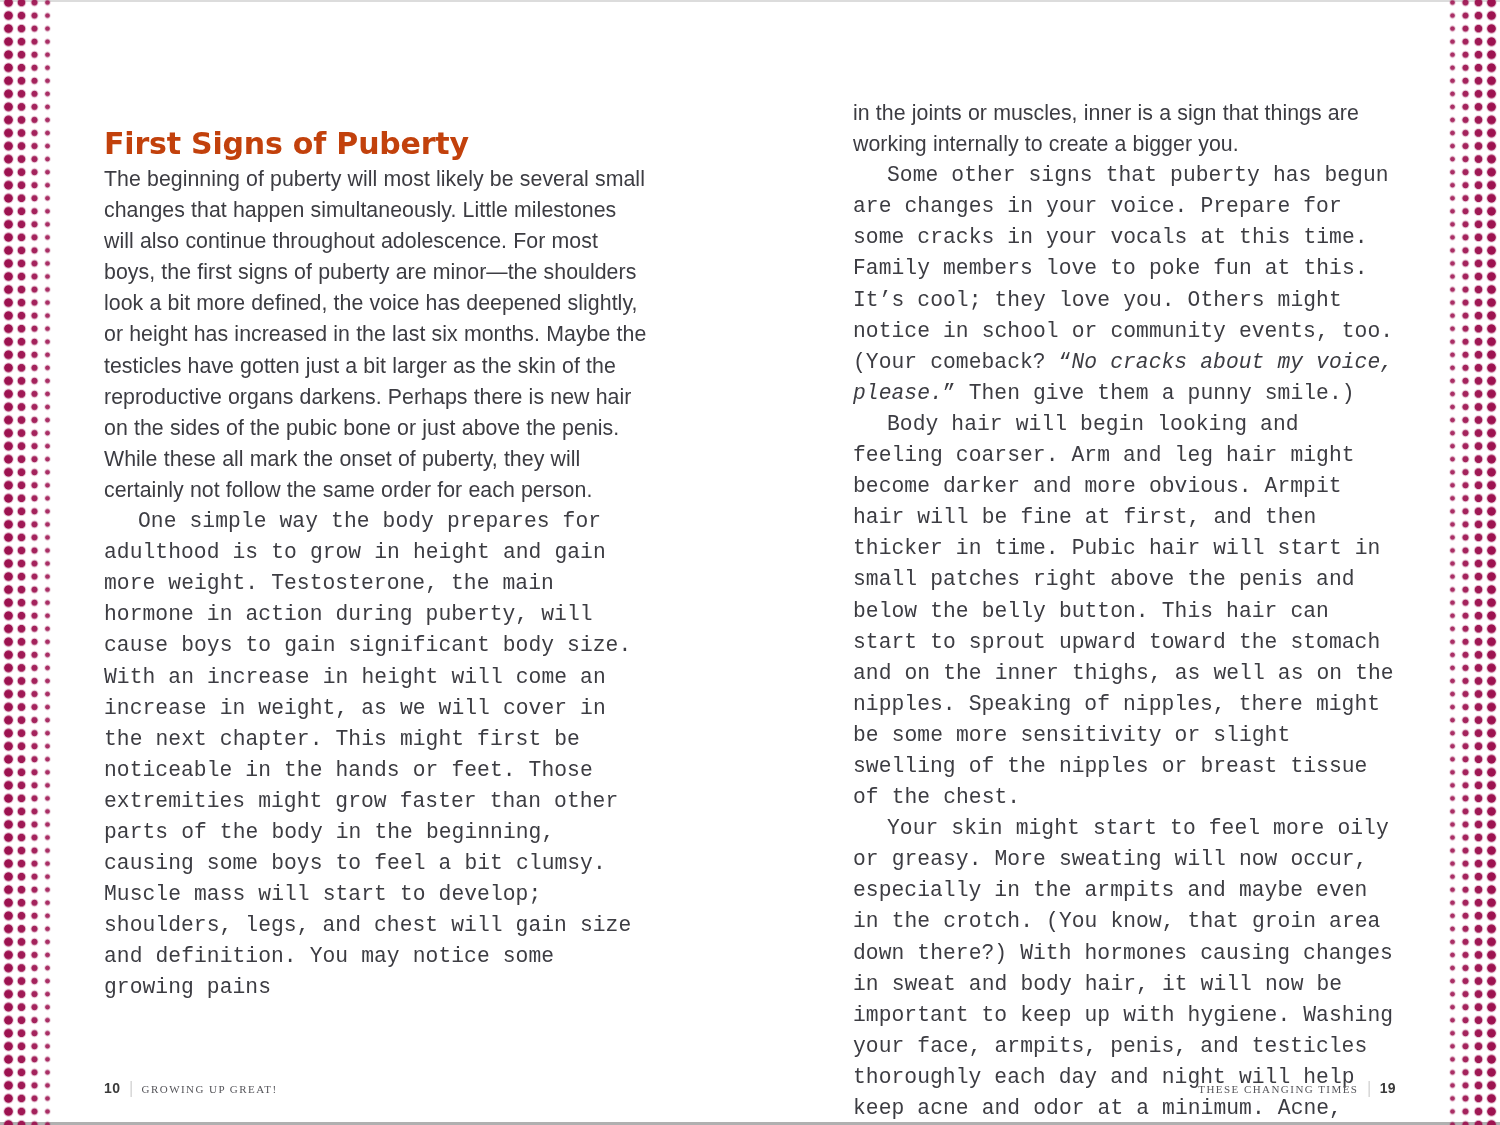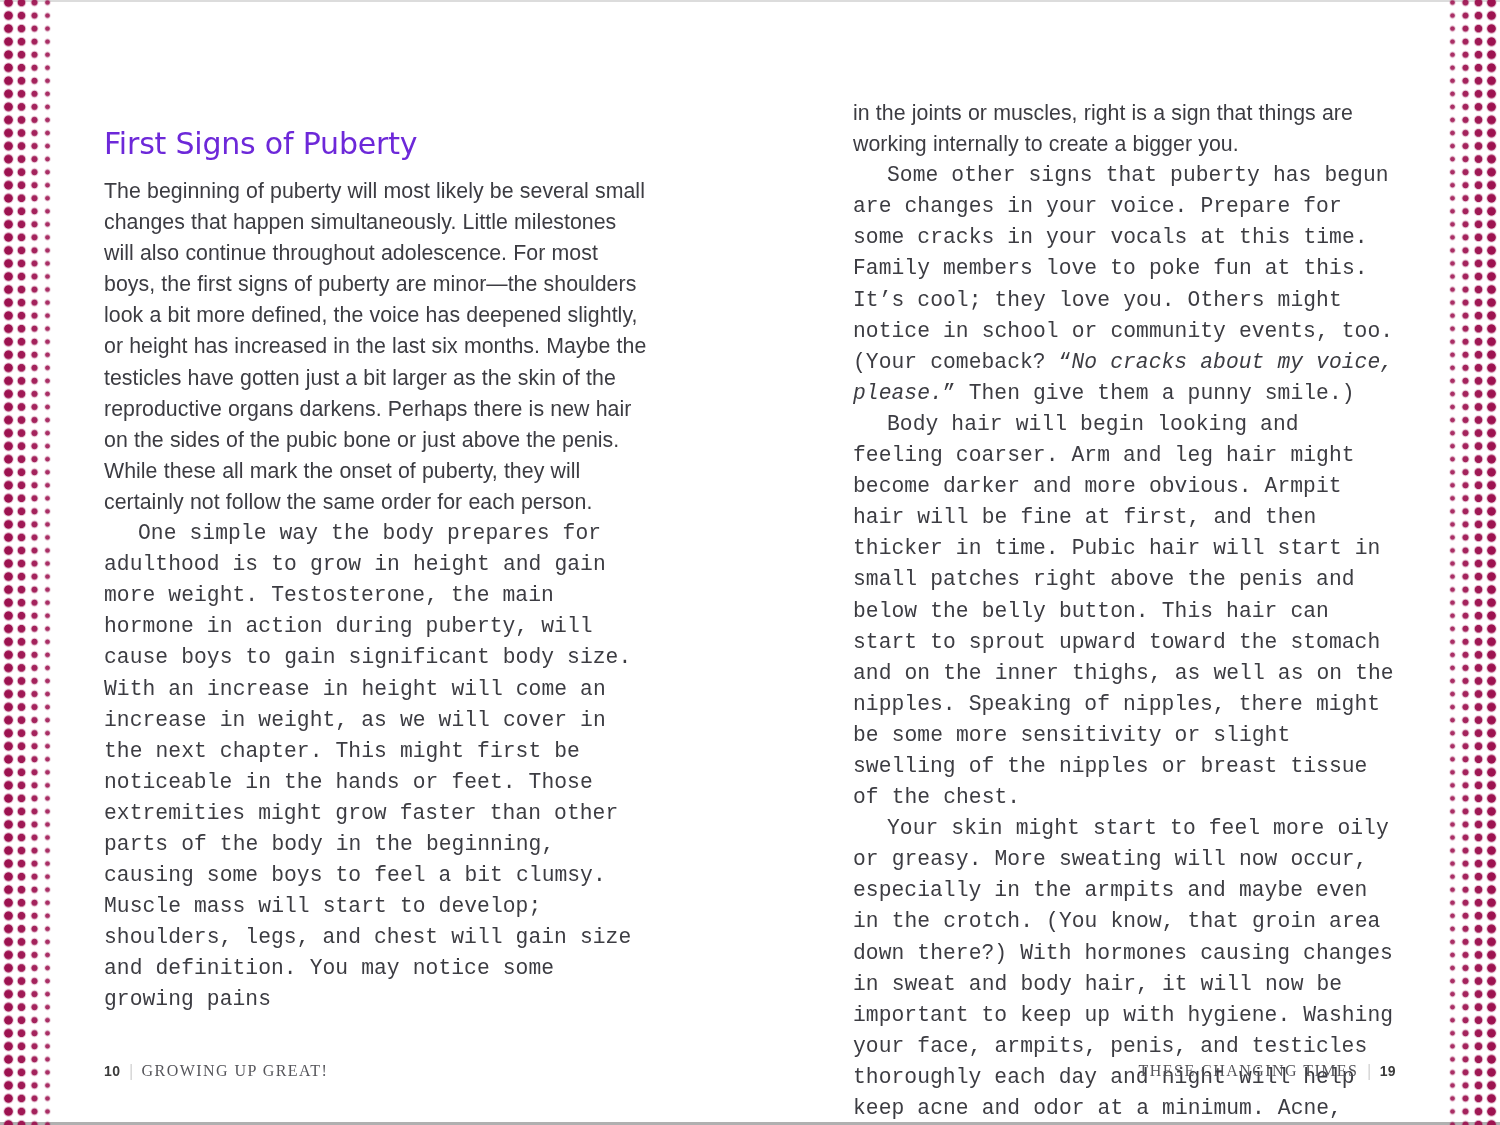--- a/index.html
+++ b/index.html
@@ -95,33 +95,33 @@
     line-height: 31.1px;
     color: #3c3c42;
     letter-spacing: 0.05px;
     word-spacing: 0.2px;
     text-align: left;
   }
   p.body.indent { text-indent: 34px; font-family: Liberation Mono, monospace; }
   p.body i { font-style: italic; }
 
   h2.section-heading {
-    margin: 26px 0 12px 0;
+    margin: 26px 0 0 0;
     font-family: "DejaVu Sans", sans-serif;
     font-size: 30px;
     line-height: 40px;
-    font-weight: normal;
-    color: #6d28d9;
+    font-weight: bold;
+    color: #c2410c;
     letter-spacing: -0.2px;
   }
 
   
   .footer {
     position: absolute;
-    bottom: 42px;
+    bottom: 25px;
     display: flex;
     align-items: baseline;
     gap: 9px;
     color: #4a4a4a;
     justify-content: flex-end;
   }
   .footer.left  { left: 104px; }
   .footer.right { right: 104px; }
 
   .folio {
@@ -132,21 +132,21 @@
     letter-spacing: 0.4px;
   }
   .rule {
     font-family: "Liberation Serif", serif;
     font-size: 16px;
     color: #b8b8b8;
     font-weight: 300;
   }
   .runhead {
     font-family: "Liberation Serif", serif;
-    font-size: 16px;
+    font-size: 11px;
     letter-spacing: 1.45px;
     color: #55555a;
     white-space: nowrap;
   }
 </style>
 </head>
 <body>
 
 <div id="page">
 
@@ -169,21 +169,21 @@
     <div class="column">
 
       <h2 class="section-heading">First Signs of Puberty</h2>
 
       <p class="body">The beginning of puberty will most likely be several small changes that happen simultaneously. Little milestones will also continue throughout adolescence. For most boys, the first signs of puberty are minor—the shoulders look a bit more defined, the voice has deepened slightly, or height has increased in the last six months. Maybe the testicles have gotten just a bit larger as the skin of the reproductive organs darkens. Perhaps there is new hair on the sides of the pubic bone or just above the penis. While these all mark the onset of puberty, they will certainly not follow the same order for each person.</p>
 
       <p class="body indent">One simple way the body prepares for adulthood is to grow in height and gain more weight. Testosterone, the main hormone in action during puberty, will cause boys to gain significant body size. With an increase in height will come an increase in weight, as we will cover in the next chapter. This might first be noticeable in the hands or feet. Those extremities might grow faster than other parts of the body in the beginning, causing some boys to feel a bit clumsy. Muscle mass will start to develop; shoulders, legs, and chest will gain size and definition. You may notice some growing pains</p>
     </div>
 
     <div class="column">
-      <p class="body">in the joints or muscles, right is a sign that things are working internally to create a bigger you.</p>
+      <p class="body">in the joints or muscles, inner is a sign that things are working internally to create a bigger you.</p>
 
       <p class="body indent"><span>Some other signs that puberty has begun are changes in your voice. Prepare for some cracks in your vocals at this time. Family members love to poke fun at this. It’s cool; they love you. Others might notice in school or community events, too. (Your comeback? “</span><i>No cracks about my voice, please.</i><span>” Then give them a punny smile.)</span></p>
 
       <p class="body indent">Body hair will begin looking and feeling coarser. Arm and leg hair might become darker and more obvious. Armpit hair will be fine at first, and then thicker in time. Pubic hair will start in small patches right above the penis and below the belly button. This hair can start to sprout upward toward the stomach and on the inner thighs, as well as on the nipples. Speaking of nipples, there might be some more sensitivity or slight swelling of the nipples or breast tissue of the chest.</p>
 
       <p class="body indent">Your skin might start to feel more oily or greasy. More sweating will now occur, especially in the armpits and maybe even in the crotch. (You know, that groin area down there?) With hormones causing changes in sweat and body hair, it will now be important to keep up with hygiene. Washing your face, armpits, penis, and testicles thoroughly each day and night will help keep acne and odor at a minimum. Acne, including pimples or “zits,” is inevitable: it’s going to happen. Body odor will be more common because of the increase in sweat and</p>
     </div>
   </div>
 
   <div class="footer left">

